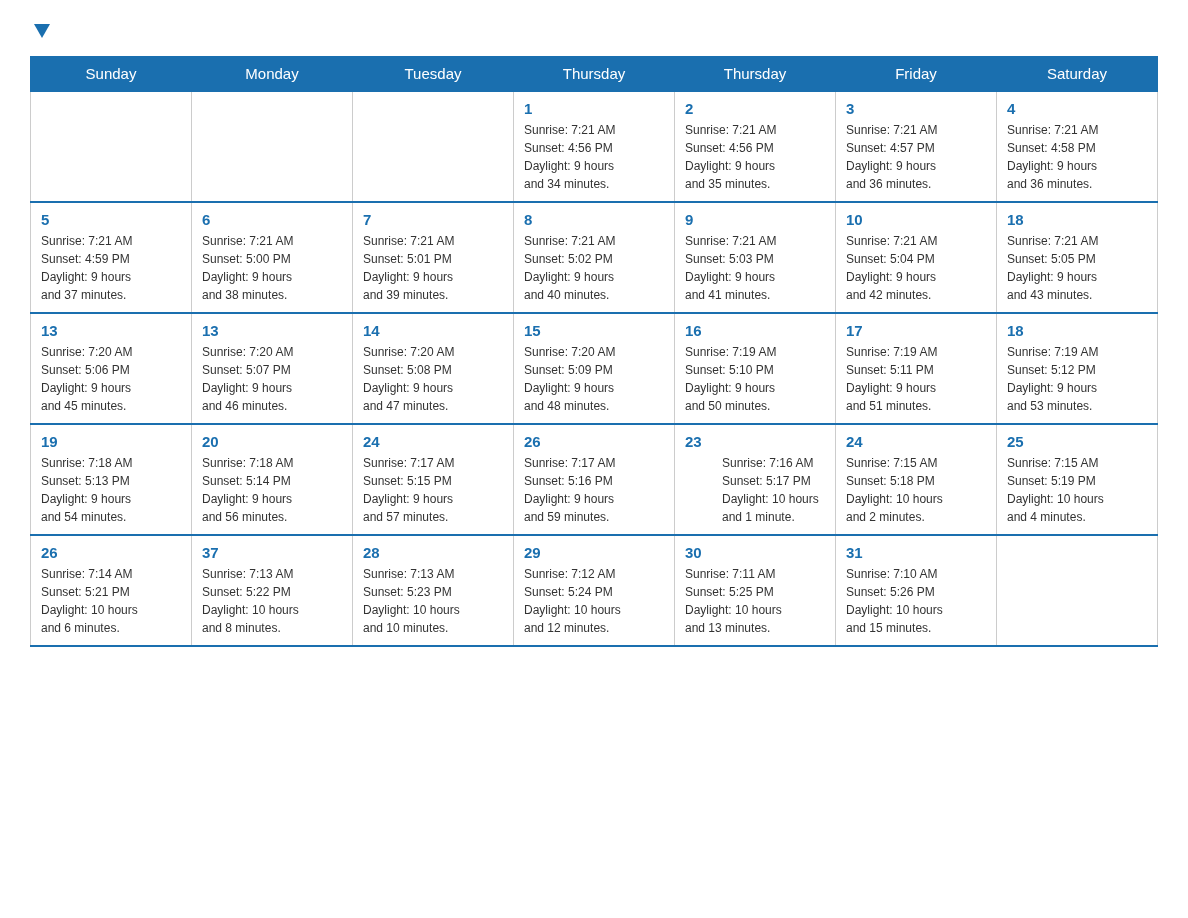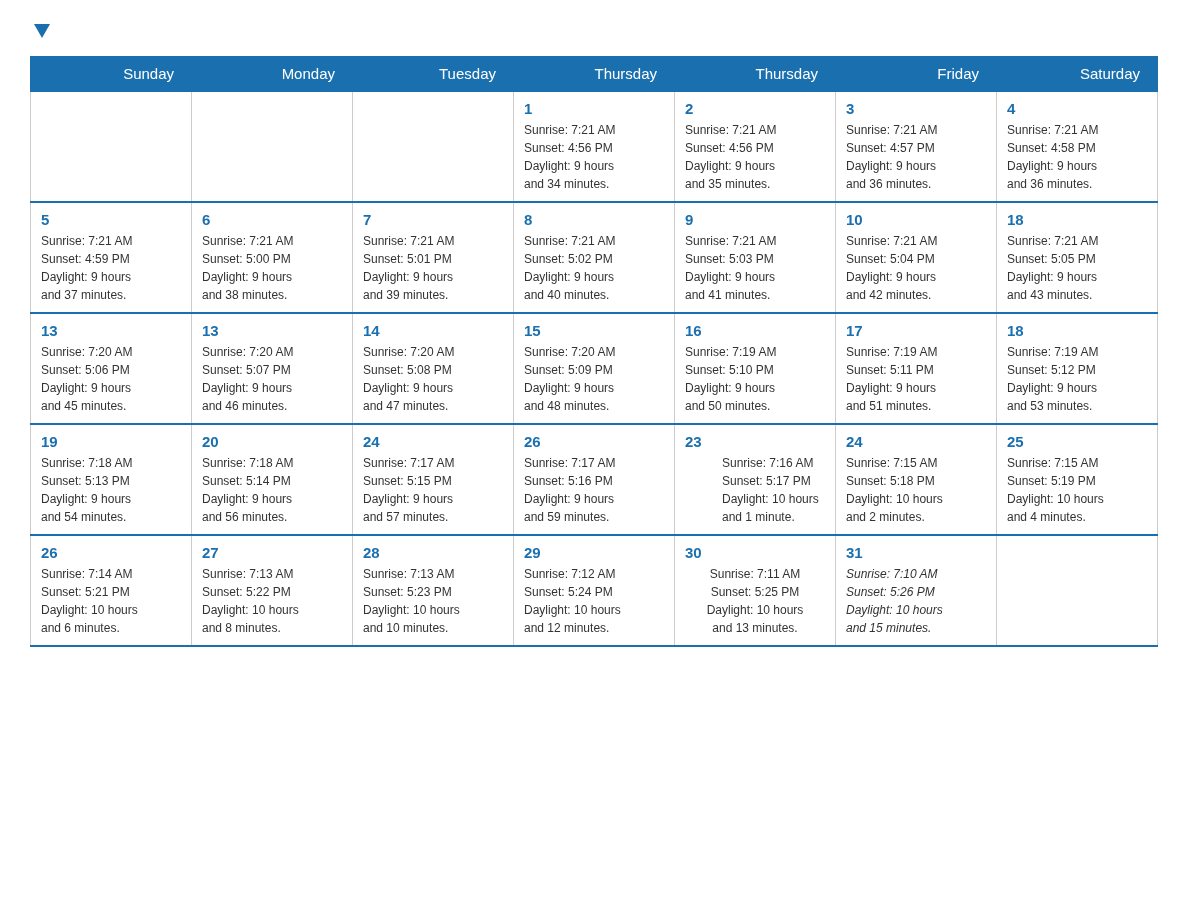--- a/index.html
+++ b/index.html
@@ -47,22 +47,22 @@
     .calendar-table {
       width: 100%;
       border-collapse: collapse;
       border: 1px solid #aaa;
     }
     .calendar-table th {
       background-color: #1a6faf;
       color: #fff;
       font-size: 15px;
       font-weight: normal;
-      padding: 8px 17px;
-      text-align: right;
+      padding: 8px 10px;
+      text-align: center;
       border: 1px solid #1a6faf;
     }
     .calendar-table td {
       vertical-align: top;
       padding: 8px 10px;
       border: 1px solid #ccc;
       width: 14.28%;
       min-height: 100px;
       font-size: 12.5px;
       color: #333;
@@ -310,21 +310,21 @@
       </tr>
       <tr>
         <td>
           <span class="day-number">26</span>
           <div class="day-info" style="white-space: pre-line;">Sunrise: 7:14 AM
 Sunset: 5:21 PM
 Daylight: 10 hours
 and 6 minutes.</div>
         </td>
         <td>
-          <span class="day-number">27</span>
+          <span class="day-number">37</span>
           <div class="day-info" style="white-space: pre-line;">Sunrise: 7:13 AM
 Sunset: 5:22 PM
 Daylight: 10 hours
 and 8 minutes.</div>
         </td>
         <td>
           <span class="day-number">28</span>
           <div class="day-info" style="white-space: pre-line;">Sunrise: 7:13 AM
 Sunset: 5:23 PM
 Daylight: 10 hours
@@ -332,28 +332,28 @@
         </td>
         <td>
           <span class="day-number">29</span>
           <div class="day-info" style="white-space: pre-line;">Sunrise: 7:12 AM
 Sunset: 5:24 PM
 Daylight: 10 hours
 and 12 minutes.</div>
         </td>
         <td>
           <span class="day-number">30</span>
-          <div class="day-info" style="white-space: pre-line; text-align: center;">Sunrise: 7:11 AM
+          <div class="day-info" style="white-space: pre-line;">Sunrise: 7:11 AM
 Sunset: 5:25 PM
 Daylight: 10 hours
 and 13 minutes.</div>
         </td>
         <td>
           <span class="day-number">31</span>
-          <div class="day-info" style="white-space: pre-line; font-style: italic;">Sunrise: 7:10 AM
+          <div class="day-info" style="white-space: pre-line;">Sunrise: 7:10 AM
 Sunset: 5:26 PM
 Daylight: 10 hours
 and 15 minutes.</div>
         </td>
         <td class="empty-cell"></td>
       </tr>
     </tbody>
 </table>
 
 </body></html>

